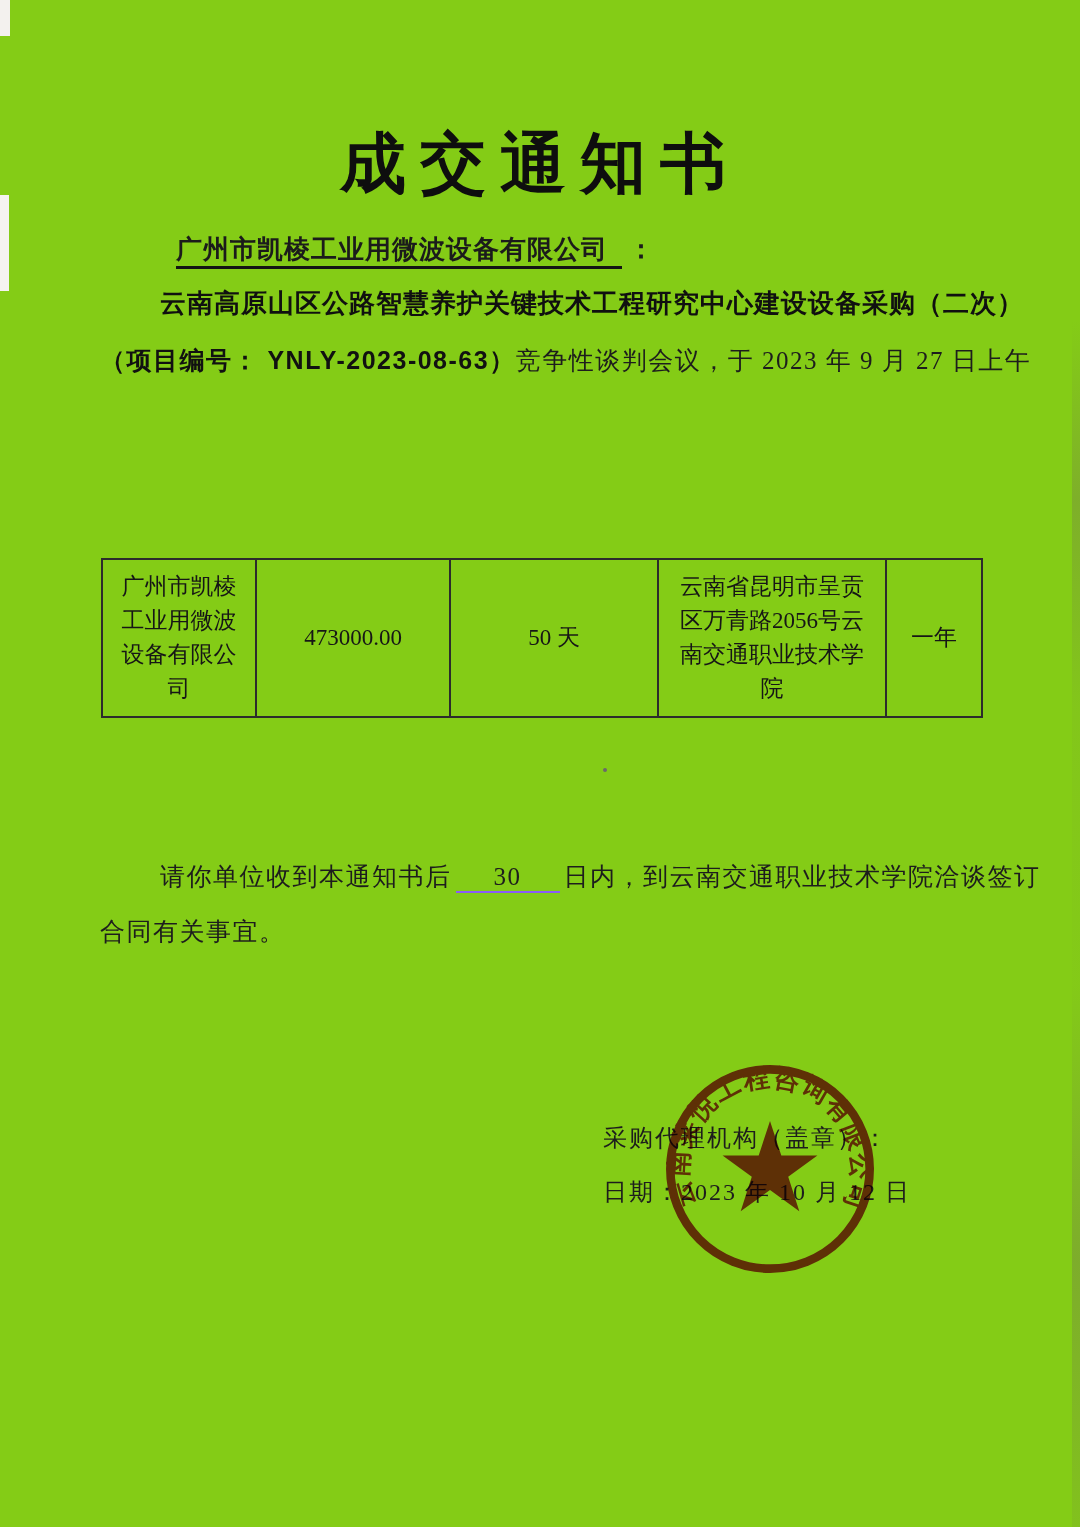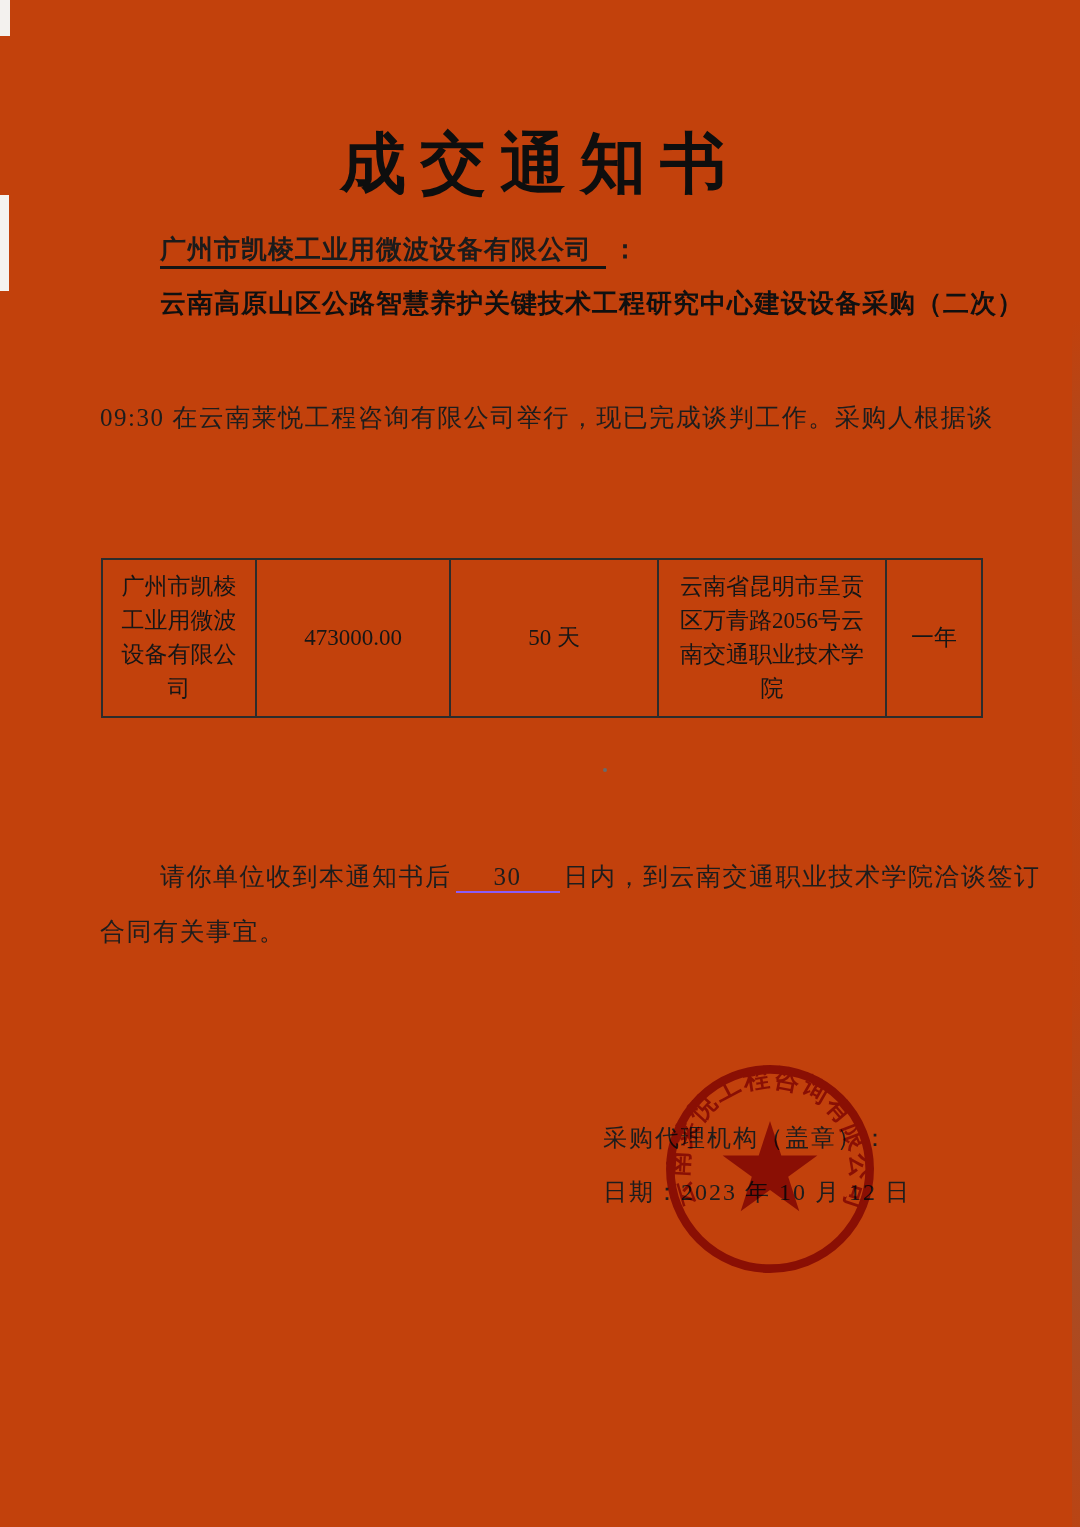--- a/index.html
+++ b/index.html
@@ -1,21 +1,21 @@
 <!DOCTYPE html>
 <html><head>
 <meta charset="utf-8">
 <style>
   html, body { margin: 0; padding: 0; background: #9a9a9a; }
   .page {
     position: relative;
     width: 1080px;
     height: 1527px;
     margin: 0 auto;
-    background: #c2410c;
+    background: #84cc16;
     overflow: hidden;
     color: #1b1b1b;
     font-family: "Liberation Serif", "DejaVu Serif", serif;
   }
   
   .edge-shadow-right {
     position: absolute; right: 0; top: 320; top: 320px;
     width: 8px; height: 1207px;
     background: linear-gradient(to bottom,
       rgba(110,100,92,0) 0%,
@@ -33,21 +33,21 @@
     position: absolute; left: 0; top: 130px; width: 100%;
     text-align: center;
     font-family: "Liberation Sans", "DejaVu Sans", sans-serif;
     font-weight: 900;
     font-size: 66px;
     letter-spacing: 14px;
     line-height: 1;
     color: #0e0e0e;
   }
   .addressee {
-    position: absolute; left: 160px; top: 232px;
+    position: absolute; left: 176px; top: 232px;
     font-family: "Liberation Sans", "DejaVu Sans", sans-serif;
     font-weight: 700;
     font-size: 26px;
     letter-spacing: 1px;
   }
   .addressee .uline {
     border-bottom: 3px solid #141414;
     padding-right: 14px;
     padding-bottom: 2px;
   }
@@ -126,22 +126,24 @@
   <div class="speck"></div>
 
   <div class="doc-title">成交通知书</div>
 
   <div class="addressee">
     <span class="uline">广州市凯棱工业用微波设备有限公司</span><span class="colon">：</span>
   </div>
 
   <div class="bodyline l1">云南高原山区公路智慧养护关键技术工程研究中心建设设备采购（二次）</div>
 
+  <div class="bodyline l2">
+    <span class="bold-seg">（项目编号： YNLY-2023-08-63）</span><span>竞争性谈判会议，于 2023 年 9 月 27 日上午</span>
+  </div>
 
-  <div class="bodyline l3">09:30 在云南莱悦工程咨询有限公司举行，现已完成谈判工作。采购人根据谈</div>
 
   <table class="award">
     <colgroup>
       <col style="width:154px">
       <col style="width:194px">
       <col style="width:208px">
       <col style="width:228px">
       <col style="width:96px">
     </colgroup>
     <tbody>

